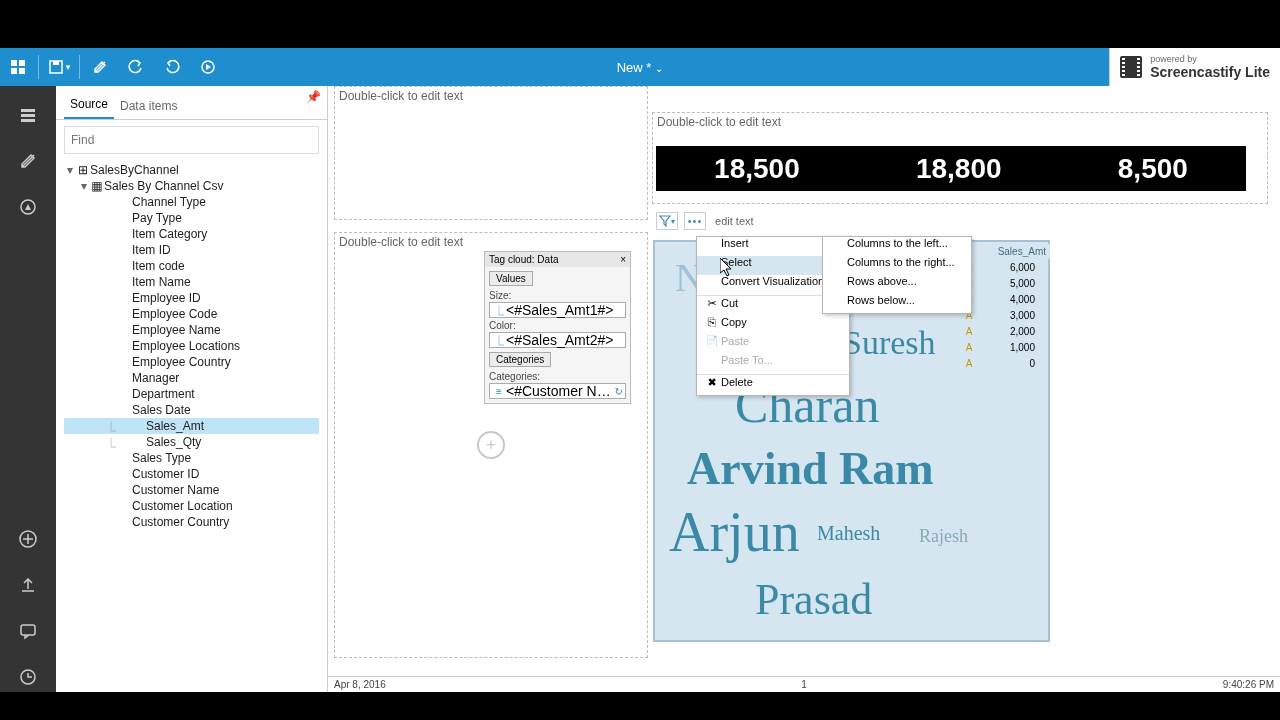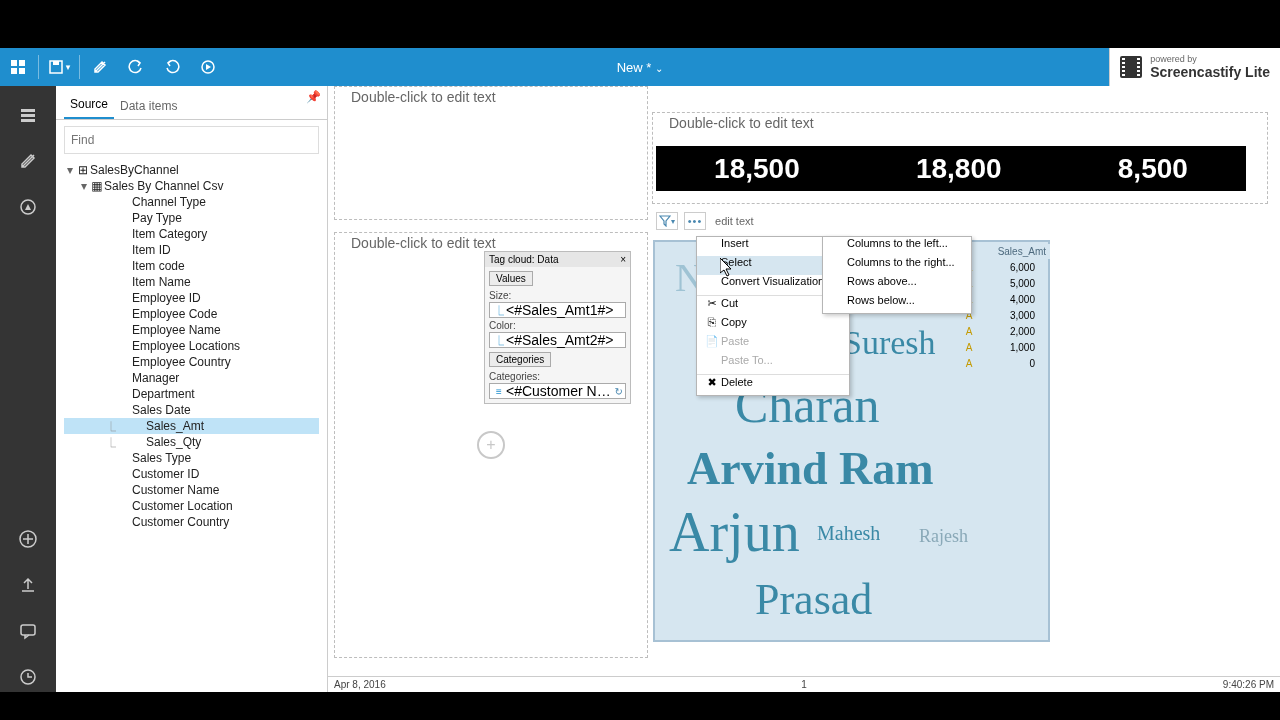--- a/index.html
+++ b/index.html
@@ -20,21 +20,21 @@
 .pin { position:absolute; top:4px; right:6px; font-size:12px; color:#666; cursor:pointer;}
 .find { width: calc(100% - 16px); margin:6px 8px; padding:6px; border:1px solid #ddd; font-size:12px; color:#888;}
 .tree { font-size:12px; color:#222; padding: 2px 8px 8px 8px; }
 .tree .row { display:flex; align-items:center; height:16px; padding-left:var(--ind); cursor:pointer; }
 .tree .tw { width:12px; text-align:center; color:#666; }
 .tree .ico { width:14px; display:inline-block; text-align:center; }
 .tree .sel { background:#bfe3f7; }
 .tree .meas::before { content:"⎿"; margin-right:4px; color:#8a8a8a; font-size:10px;}
 .canvas { position:absolute; top:86px; left:328px; right:0; bottom:0; background:#fff; }
 .canvas .holder { position:absolute; border:1px dashed #bdbdbd; }
-.placeholder { color:#666; font-size:14px; padding:2px 4px;margin-left:12px; }
+.placeholder { color:#666; font-size:12px; padding:2px 4px; }
 .addbtn { width:28px; height:28px; border:2px solid #c8c8c8; border-radius:50%; display:flex; align-items:center; justify-content:center; color:#c8c8c8; font-size:16px; position:absolute; left:50%; top:50%; transform:translate(-50%,-50%); cursor:pointer;}
 .kpis { position:absolute; left:656px; top:146px; width:590px; height:45px; background:#000; color:#fff; display:flex; align-items:center; justify-content:space-around; font-size:28px; font-weight:bold; }
 .tc-canvas { position:absolute; left:653px; top:240px; width:397px; height:402px; background:#d6e6f0; border:2px solid #a7c1d4; }
 .tc-canvas .word { position:absolute; color:#3a89a6; font-family: 'Times New Roman', serif; }
 .side-table { position:absolute; left:960px; top:244px; width:90px; font-size:10px; }
 .side-table .hd { background:#d6e6f0; color:#4d6a7e; text-align:right; padding:2px 4px; }
 .side-table .cell { display:flex; align-items:center; height:16px; }
 .side-table .a { color:#c49a00; width:18px; text-align:center;}
 .side-table .v { flex:1; text-align:right; padding-right:15px; }
 .properties { position:absolute; left:484px; top:251px; width:147px; background:#f5f5f5; border:1px solid #bcbcbc; font-size:10px; }

